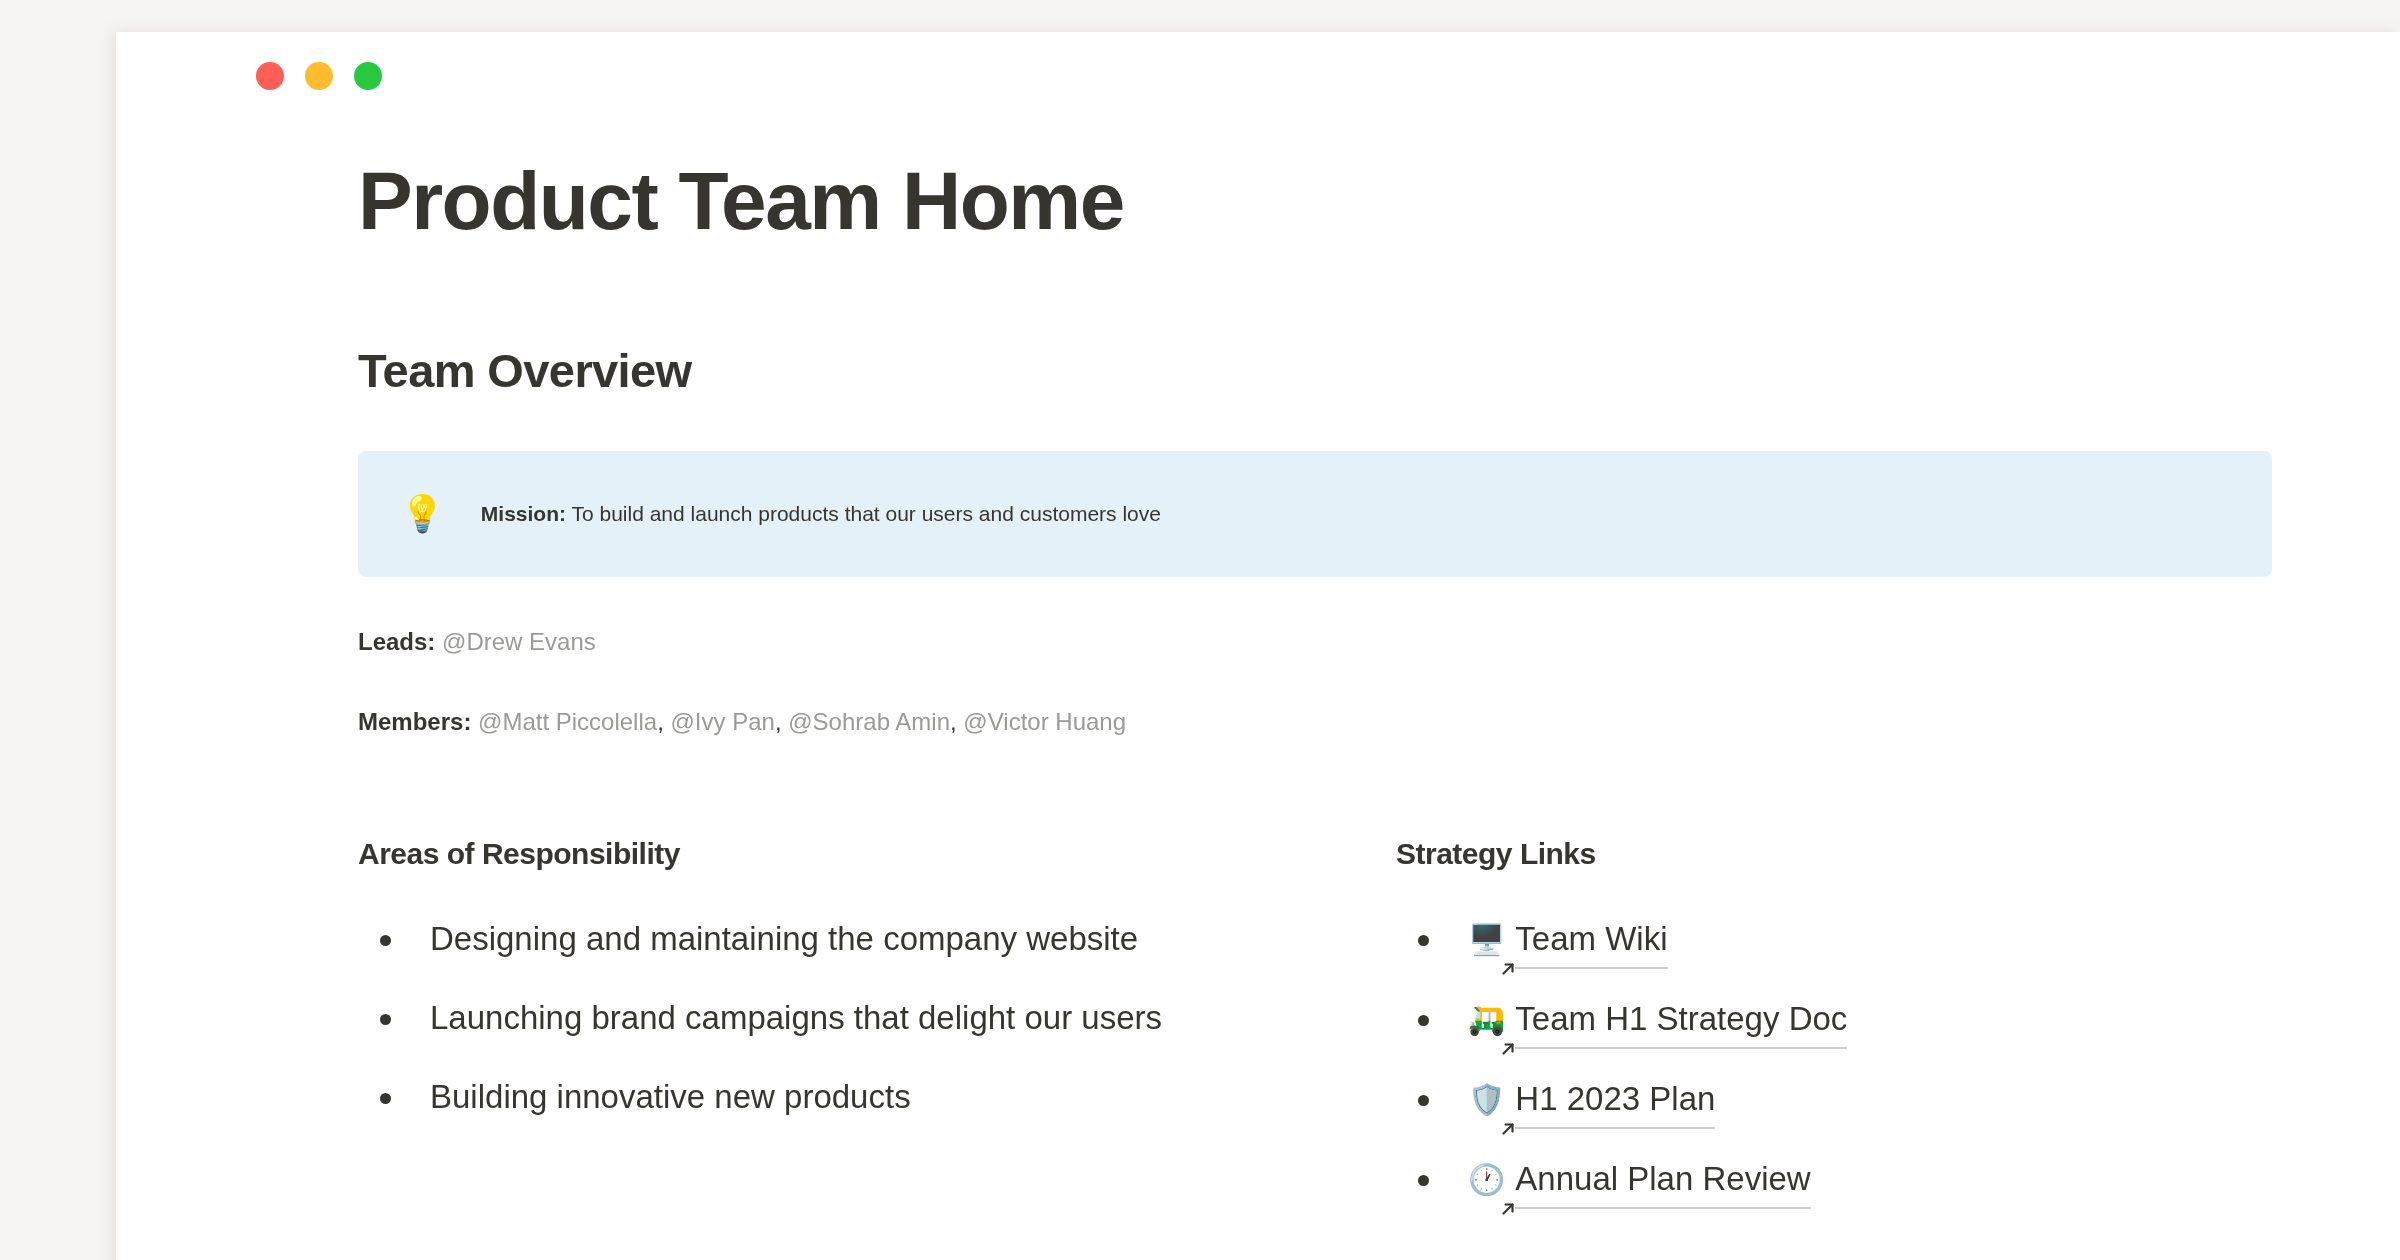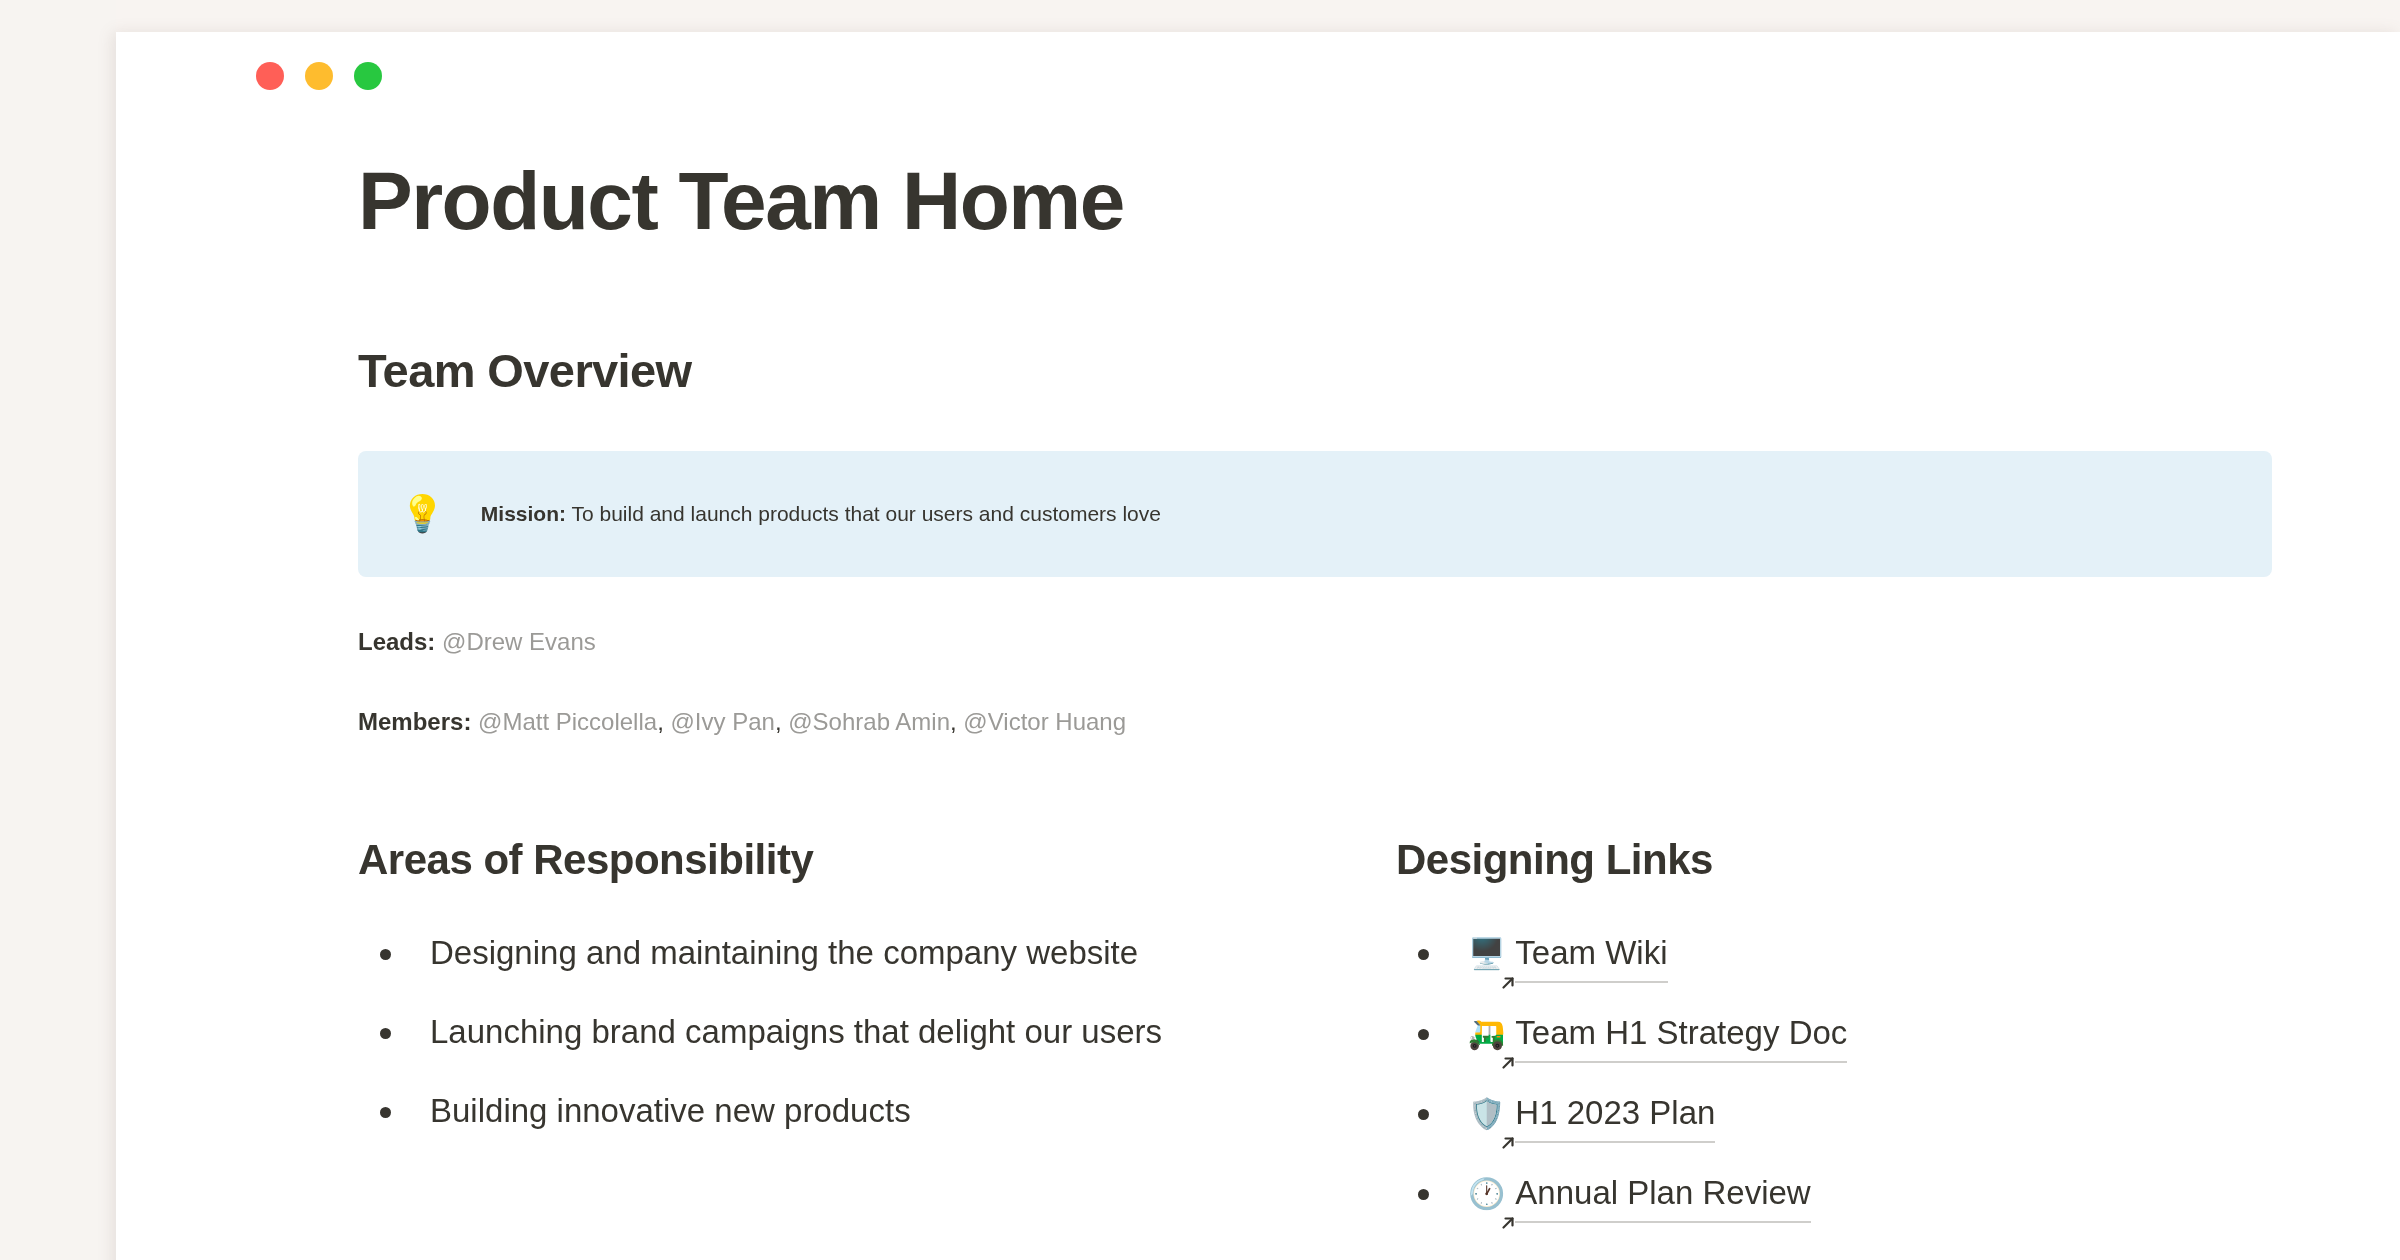--- a/index.html
+++ b/index.html
@@ -133,21 +133,21 @@
     display: flex;
     width: 1914px;
   }
   .col {
     flex: 0 0 auto;
   }
   .col-left  { width: 1038px; }
   .col-right { width: 876px; }
 
   .col-heading {
-    font-size: 42px;
+    font-size: 30px;
     line-height: 1.1;
     font-weight: bold;
     letter-spacing: -0.5px;
     color: #37352f;
   }
 
   .bullet-list {
     margin-top: 38px;
     list-style: none;
   }
@@ -235,21 +235,21 @@
         <div class="col col-left">
           <h3 class="col-heading">Areas of Responsibility</h3>
           <ul class="bullet-list">
             <li>Designing and maintaining the company website</li>
             <li>Launching brand campaigns that delight our users</li>
             <li>Building innovative new products</li>
           </ul>
         </div>
 
         <div class="col col-right">
-          <h3 class="col-heading">Designing Links</h3>
+          <h3 class="col-heading">Strategy Links</h3>
           <ul class="bullet-list">
 
             <li class="link-item"><span class="link-emoji"><span>🖥️</span><span class="ext-arrow">
                     <svg viewBox="0 0 20 20" fill="none" stroke="currentColor" stroke-width="2.2" stroke-linecap="round" stroke-linejoin="round">
                       <path d="M5.5 14.5 L14.5 5.5"></path>
                       <path d="M7.5 5.5 L14.5 5.5 L14.5 12.5"></path>
                     </svg>
                   </span></span><a class="doc-link">Team Wiki</a></li>
 
             <li class="link-item"><span class="link-emoji"><span>🛺</span><span class="ext-arrow">

